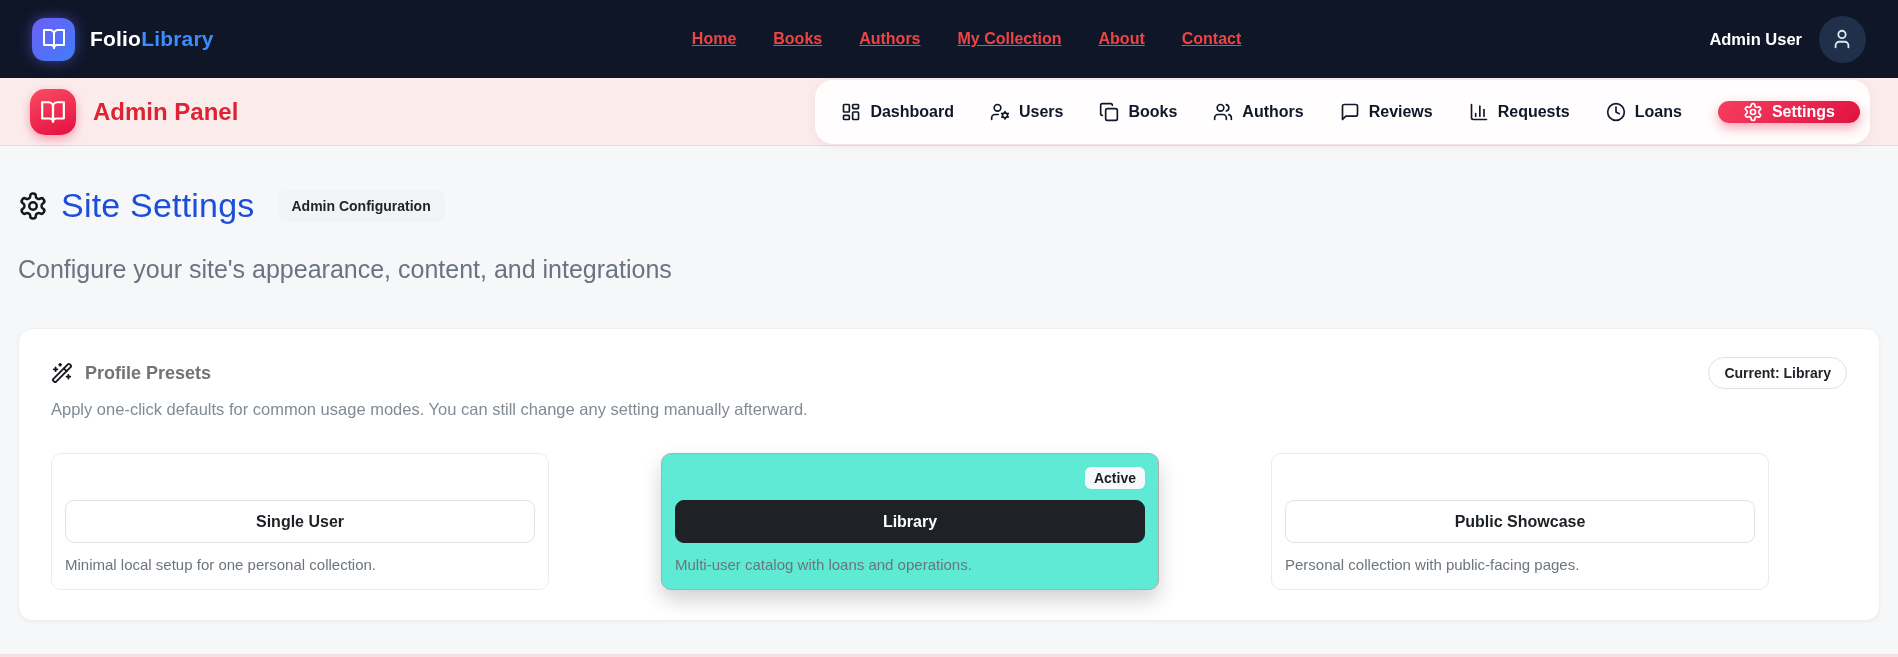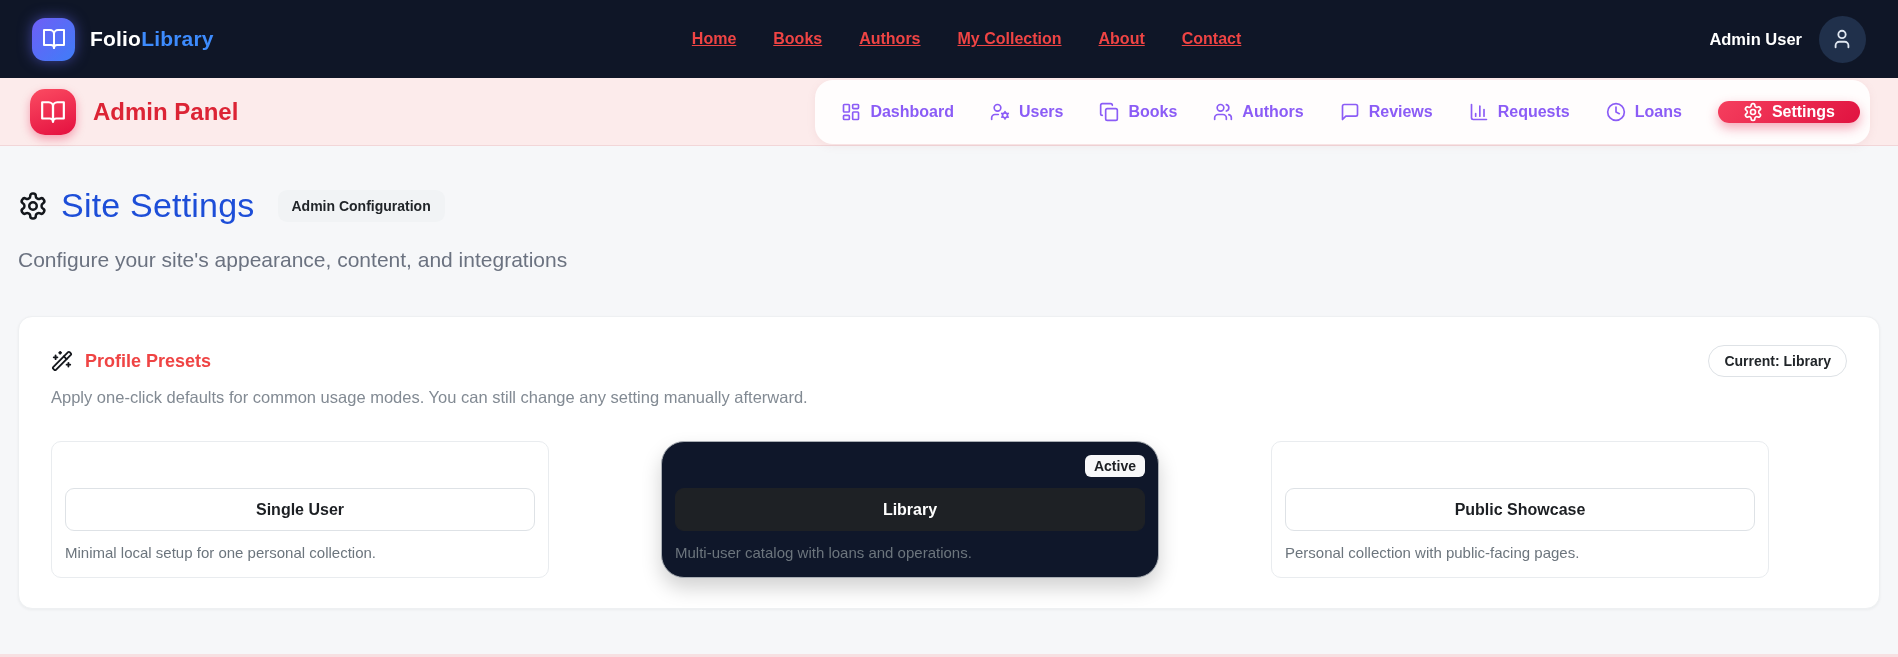--- a/index.html
+++ b/index.html
@@ -46,65 +46,64 @@
     display:flex; align-items:center; justify-content:center;
     box-shadow:0 4px 10px rgba(228,15,63,.35);
   }
   .admin-title { font-size:24px; font-weight:800; color:#dc2435; }
   .tabs {
     margin-left:auto; background:#fffdfd; border-radius:18px; height:64px;
     display:flex; align-items:center; gap:36px; padding:0 10px 0 26px;
     box-shadow:0 2px 8px rgba(190,120,125,.10);
   }
   .tab {
-    display:flex; align-items:center; gap:9px; color:#8b5cf6;
+    display:flex; align-items:center; gap:9px; color:#0f172a;
     font-size:16px; font-weight:600; cursor:pointer; white-space:nowrap;
   }
   .tab svg { width:20px; height:20px; }
   .tab.active {
     background:linear-gradient(135deg,#f53f5e,#e01240); color:#fff;
     border-radius:999px; padding:1px 25px;
     box-shadow:0 5px 12px rgba(225,29,72,.38);
   }
 
   
   .main { padding:0 18px; }
   .page-head { padding-top:40px; }
   .title-row { display:flex; align-items:center; gap:13px; }
   .gear-big { width:30px; height:30px; color:#14171c; }
   .page-title { font-size:34px; font-weight:400; color:#1d4ed8; letter-spacing:.2px; }
   .config-badge {
     background:#f1f3f5; border-radius:9px; padding:8px 14px; margin-left:10px;
     font-size:14px; font-weight:600; color:#212529;
   }
-  .subtitle { margin-top:23px; font-size:21px; color:#6b7280; }
+  .subtitle { margin-top:30px; font-size:25px; color:#6b7280; }
 
   
   .card {
     margin-top:44px; background:#fff; border:1px solid #eef0f2; border-radius:14px;
     box-shadow:0 1px 3px rgba(25,30,45,.05); padding:28px 32px 30px;
   }
   .card-head { display:flex; align-items:center; gap:12px; }
   .wand { width:22px; height:22px; color:#14171c; }
-  .card-title { font-size:18px; font-weight:700; color:#ef4444; }
+  .card-title { font-size:18px; font-weight:700; color:#737373; }
   .current-badge {
     margin-left:auto; background:#fff; border:1px solid #dee2e6; border-radius:999px;
     padding:7px 15px; font-size:14px; font-weight:700; color:#212529;
   }
   .card-desc { margin-top:11px; font-size:16.5px; color:#828a93; }
 
   .presets { display:flex; gap:112px; margin-top:34px; }
   .preset {
     width:498px; background:#fff; border:1px solid #e9ecef; border-radius:10px;
     padding:13px 13px 16px;
   }
   .preset.active {
-    background:#0f172a; border-color:#a9aeb4;
+    background:#5eead4; border-color:#a9aeb4;
     box-shadow:0 10px 20px rgba(0,0,0,.18);
-    border-radius:23px;
   }
   .preset-top { height:33px; display:flex; justify-content:flex-end; align-items:flex-start; }
   .active-badge {
     background:#f7f8f9; border-radius:6px; padding:3px 9px;
     font-size:14px; font-weight:700; color:#1c1f23;
   }
   .preset-btn {
     width:100%; height:43px; border-radius:9px; border:1px solid #dee2e6; background:#fff;
     font-family:"Liberation Sans", sans-serif; font-size:16px; font-weight:700; color:#1c1f23;
     cursor:pointer;

